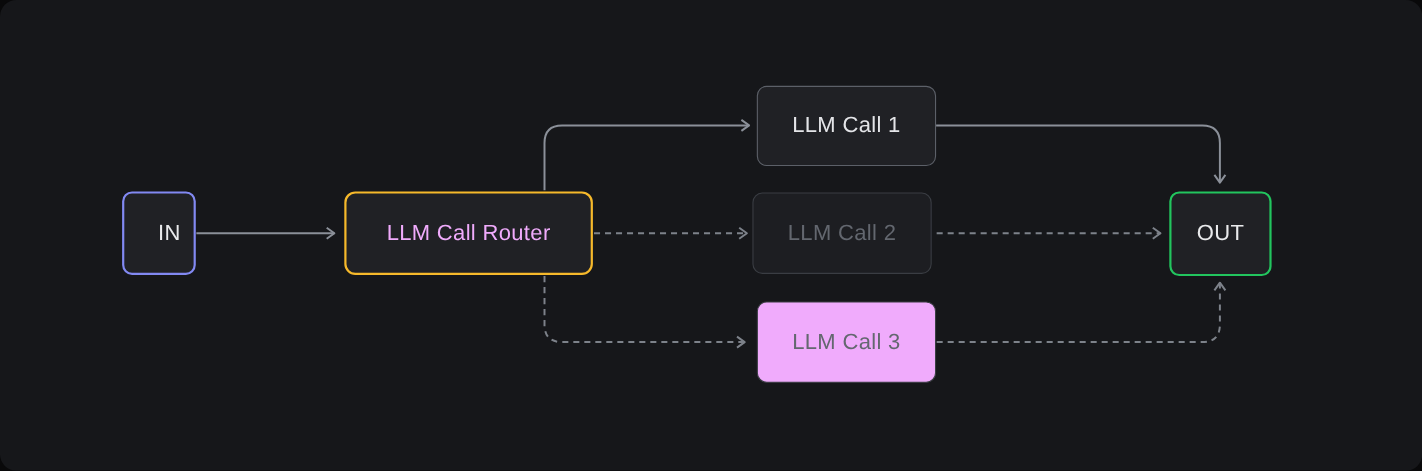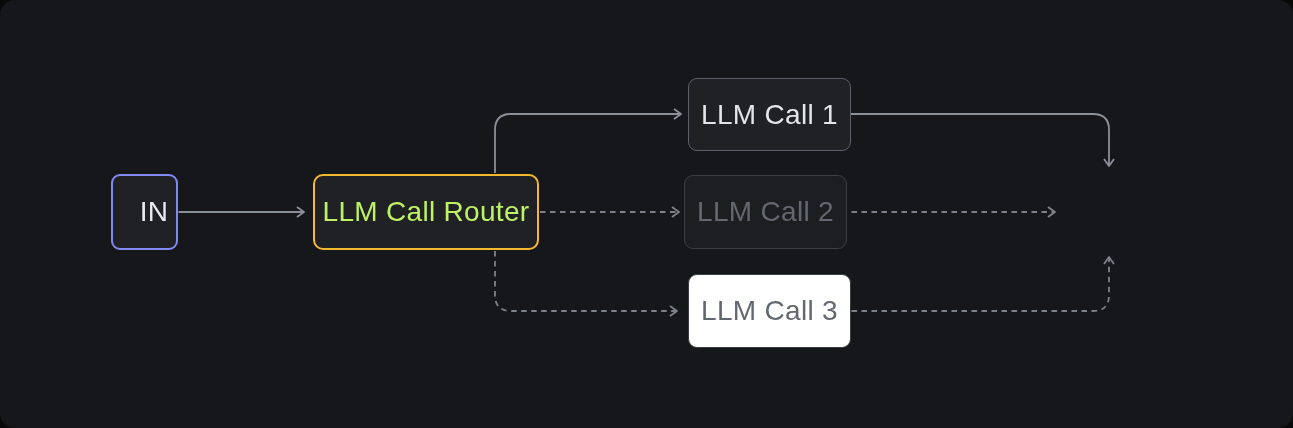--- a/index.html
+++ b/index.html
@@ -25,32 +25,32 @@
   }
   .node {
     position: absolute;
     box-sizing: border-box;
     display: flex;
     align-items: center;
     justify-content: center;
     background: #202125;
     border: 2px solid #565a61;
     border-radius: 9px;
-    font-size: 28px;
+    font-size: 20px;
     font-weight: 500;
     letter-spacing: 0.3px;
     color: #e7e8ea;
     cursor: pointer;
   }
   .node .label { white-space: nowrap; }
   .node-in     { left: 111px; top: 174px; width: 67px;  height: 76px; }
   .node-router { left: 313px; top: 174px; width: 226px; height: 76px; border-radius: 10px; }
   .node-call1  { left: 688px; top: 78px;  width: 163px; height: 73px; border-width: 1.5px; }
   .node-call2  { left: 684px; top: 175px; width: 163px; height: 74px; border-width: 1.5px; background: #1d1e22; }
-  .node-call3  { left: 688px; top: 274px; width: 163px; height: 74px; border-width: 1.5px; background: #ffffff; }
+  .node-call3  { left: 688px; top: 274px; width: 163px; height: 74px; border-width: 1.5px; background: #f0abfc; }
   .node-out    { left: 1063px; top: 174px; width: 93px; height: 77px; }
   .edges path {
     fill: none;
     stroke-width: 1.8px;
     stroke-linecap: butt;
   }
 </style>
 </head>
 <body>
 
@@ -71,30 +71,33 @@
     <path d="M 495 251 V 295 Q 495 311 511 311 H 677" stroke="#7d828a" marker-end="url(#arrow-dashed)" stroke-dasharray="5.5 4.5"></path>
     <path d="M 851 114 H 1093 Q 1109 114 1109 130 V 166" stroke="#8b9099" marker-end="url(#arrow-solid)"></path>
     <path d="M 851.5 212 H 1055" stroke="#7d828a" marker-end="url(#arrow-dashed)" stroke-dasharray="5.5 4.5"></path>
     <path d="M 851.5 311 H 1093 Q 1109 311 1109 295 V 257" stroke="#7d828a" marker-end="url(#arrow-dashed)" stroke-dasharray="5.5 4.5"></path>
   </svg>
 
   <div class="node node-in" style="border-color: rgb(130, 137, 242); color: rgb(233, 234, 236); padding-left: 19px;">
     <span class="label">IN</span>
   </div>
 
-  <div class="node node-router" style="border-color: rgb(246, 185, 43); color: #bef264; text-align: center;">
+  <div class="node node-router" style="border-color: rgb(246, 185, 43); color: #f0abfc; text-align: center;">
     <span class="label">LLM Call Router</span>
   </div>
 
   <div class="node node-call1" style="border-color: rgb(92, 96, 104); color: rgb(228, 229, 232);">
     <span class="label">LLM Call 1</span>
   </div>
 
   <div class="node node-call2" style="border-color: rgb(58, 61, 67); color: rgb(99, 103, 111);">
     <span class="label">LLM Call 2</span>
   </div>
 
   <div class="node node-call3" style="border-color: rgb(58, 61, 67); color: rgb(99, 103, 111);">
     <span class="label">LLM Call 3</span>
   </div>
 
+  <div class="node node-out" style="border-color: rgb(34, 197, 94); color: rgb(233, 234, 236);">
+    <span class="label">OUT</span>
+  </div>
 
 </div>
 
 </body></html>

